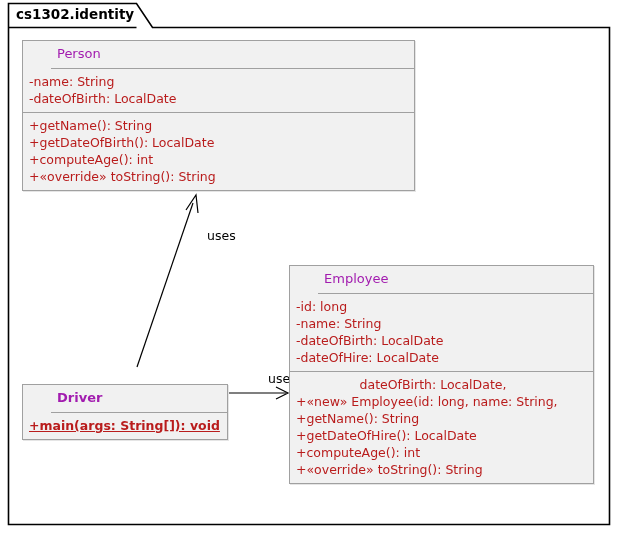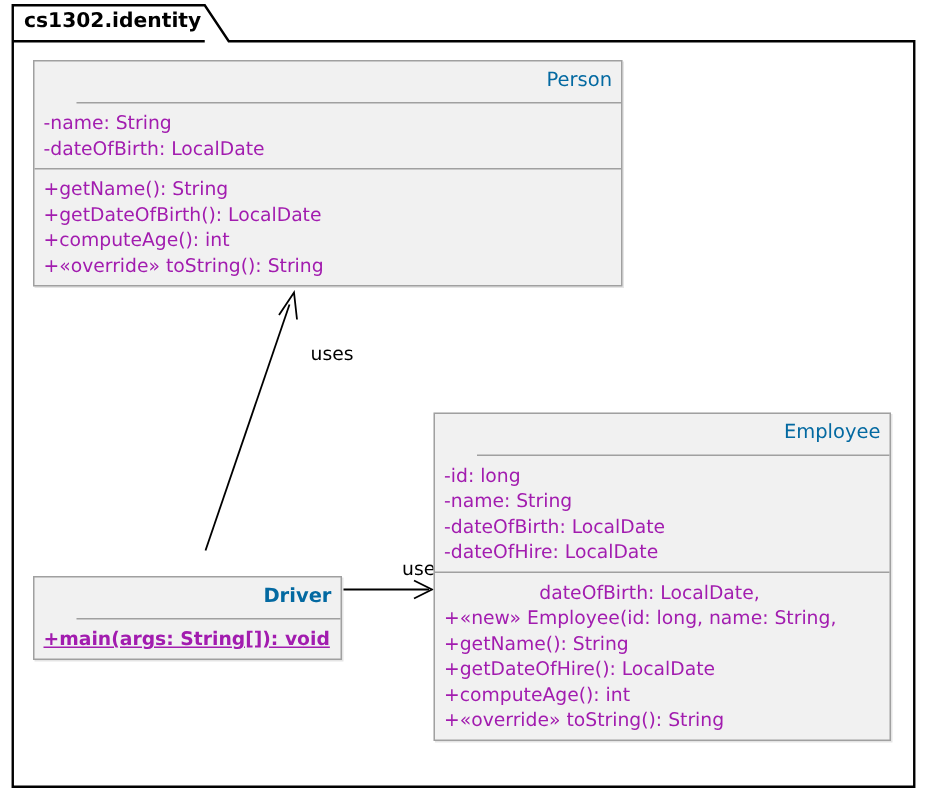--- a/index.html
+++ b/index.html
@@ -44,38 +44,38 @@
 
   
   .uml-class {
     position: absolute;
     background: #F1F1F1;
     border: 1px solid #A0A0A0;
     box-sizing: border-box;
     box-shadow: 1px 1px 0 rgba(0,0,0,0.10);
   }
   .uml-title {
-    text-align: right;
+    text-align: left;
     font-size: 13px;
-    color: #0369a1;
+    color: #a21caf;
     padding: 5px 6px 6px 6px;
     border-bottom: 1px solid #A0A0A0;
     line-height: 16px;
     margin-left: 28px;
   }
   .uml-section {
     padding: 4px 6px 5px 6px;
     border-bottom: 1px solid #A0A0A0;
   }
   .uml-section.last {
     border-bottom: none;
   }
   .uml-line {
     font-size: 12.5px;
-    color: #a21caf;
+    color: #b91c1c;
     line-height: 17px;
     white-space: pre;
   }
   .uml-line.static {
     text-decoration: underline;
   }
 
   
   .conn-svg {
     position: absolute;
@@ -126,21 +126,21 @@
       <div class="uml-line">-dateOfBirth: LocalDate</div>
     </div>
     <div class="uml-section last">
       <div class="uml-line">+getName(): String</div>
       <div class="uml-line">+getDateOfBirth(): LocalDate</div>
       <div class="uml-line">+computeAge(): int</div>
       <div class="uml-line">+«override» toString(): String</div>
     </div>
   </div>
 
-  <div class="uml-class" style="left:289px; top:275px; width:305px;">
+  <div class="uml-class" style="left:289px; top:265px; width:305px;">
     <div class="uml-title">Employee</div>
     <div class="uml-section">
       <div class="uml-line">-id: long</div>
       <div class="uml-line">-name: String</div>
       <div class="uml-line">-dateOfBirth: LocalDate</div>
       <div class="uml-line">-dateOfHire: LocalDate</div>
     </div>
     <div class="uml-section last">
       <div class="uml-line">                dateOfBirth: LocalDate,</div>
       <div class="uml-line">+«new» Employee(id: long, name: String,</div>

